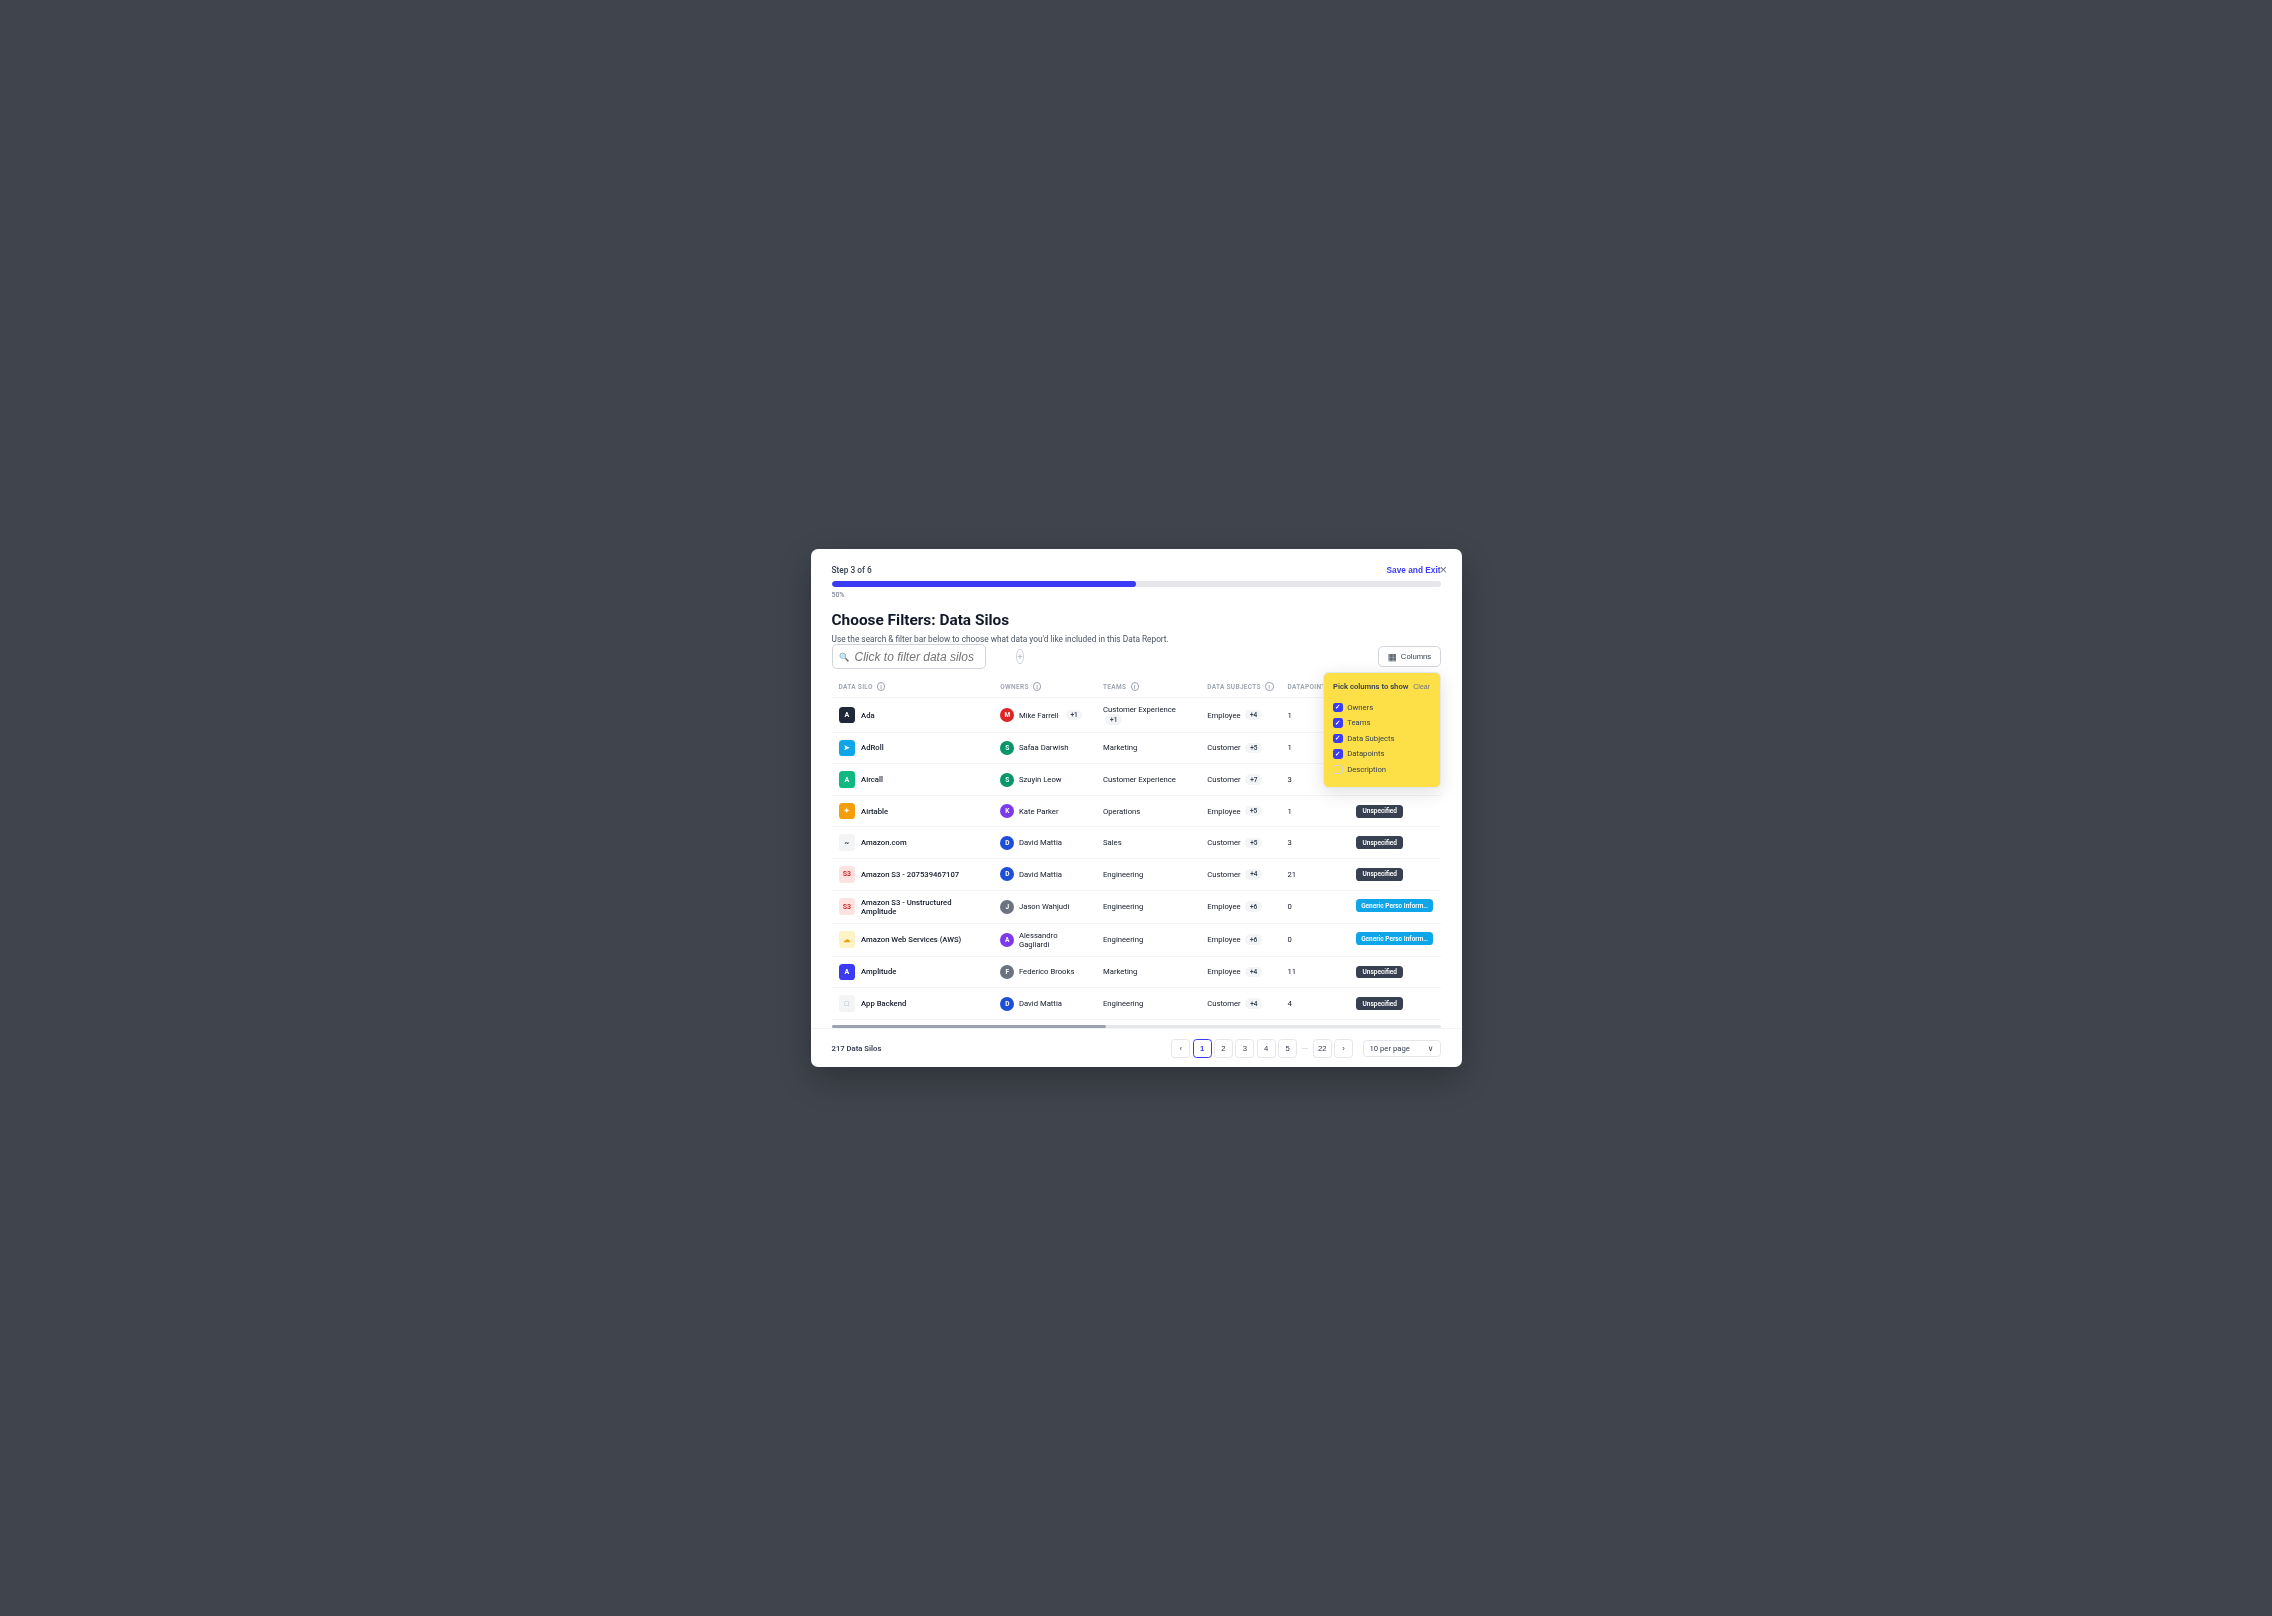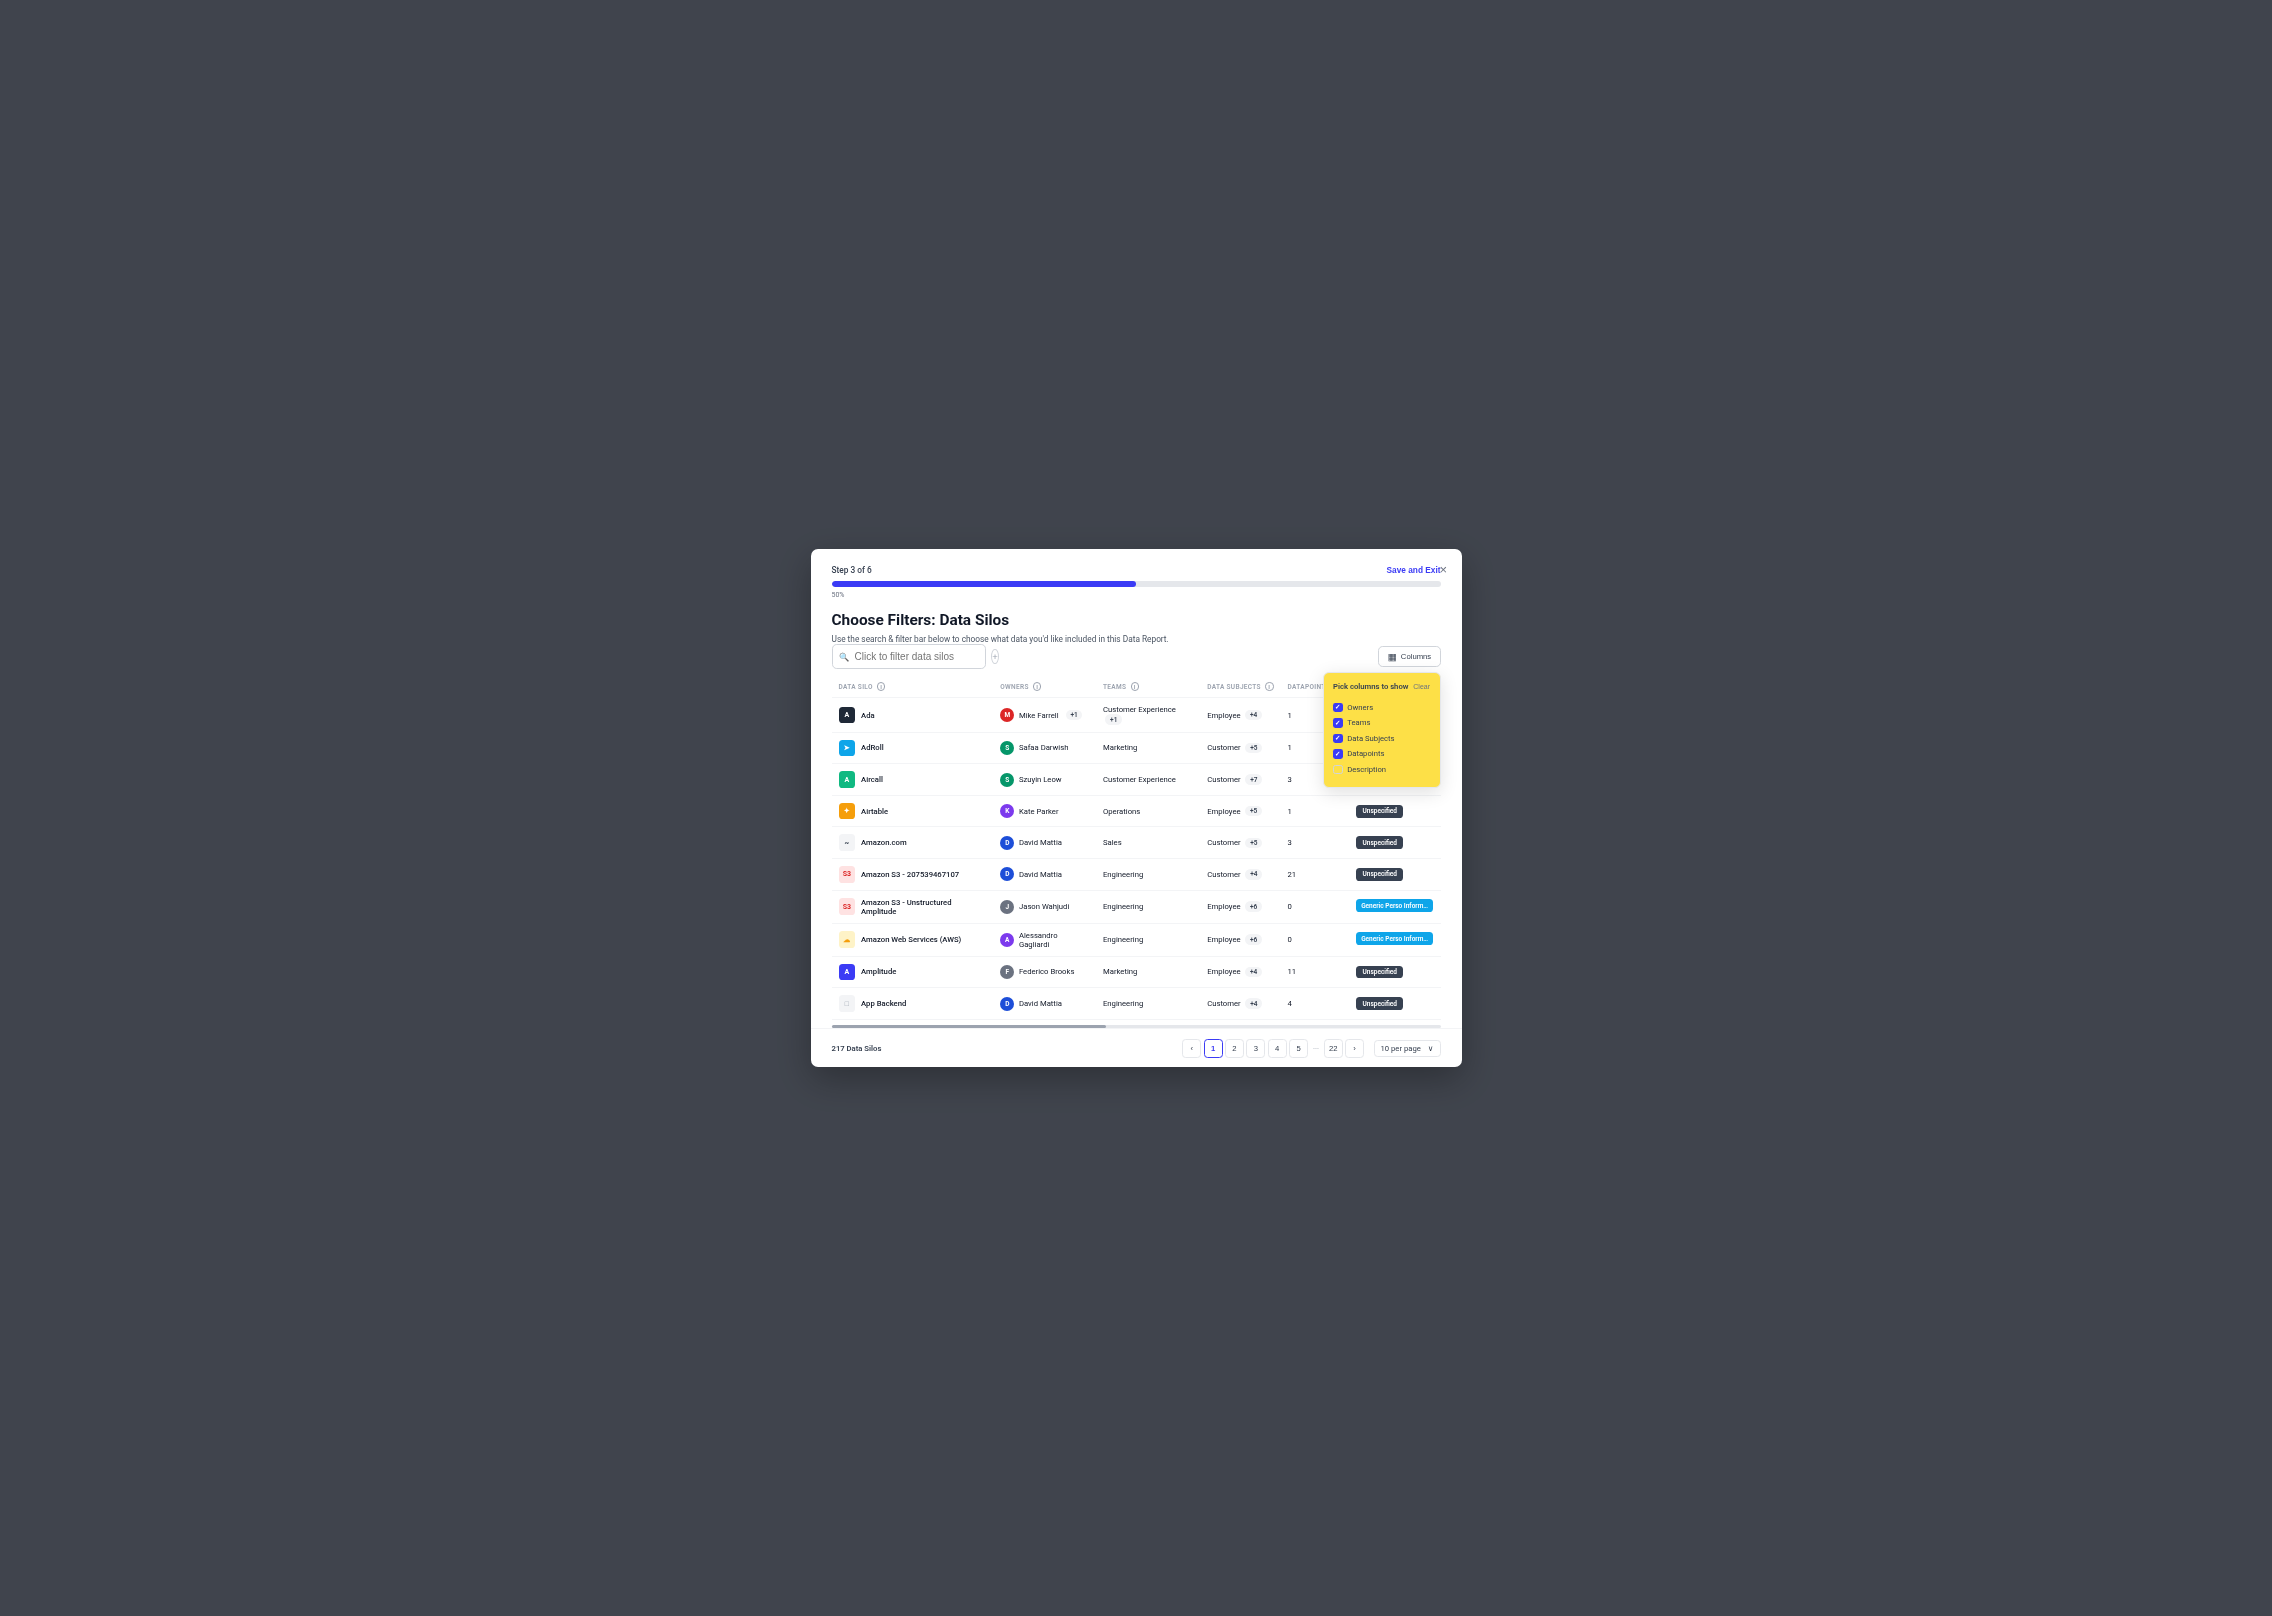--- a/index.html
+++ b/index.html
@@ -108,24 +108,25 @@
       border: 0.6px solid #d1d5db;
       border-radius: 4.7px;
       padding: 4.1px 7px;
       gap: 4.7px;
       width: 154px;
       background: #fff;
     }
     .search-box input {
       border: none;
       outline: none;
-      font-size: 10px;
+      font-size: 12px;
       color: #9ca3af;
       flex: 1;
       background: transparent;
+      font-style: italic;
     }
     .search-icon { color: #9ca3af; font-size: 8.3px; }
     .add-btn {
       width: 15.4px; height: 15.4px;
       border-radius: 50%;
       border: 0.9px solid #d1d5db;
       background: none;
       cursor: pointer;
       display: flex; align-items: center; justify-content: center;
       color: #9ca3af;
@@ -288,21 +289,21 @@
     }
     .page-btn.active {
       border-color: #3b3bf5;
       color: #3b3bf5;
       font-weight: 700;
     }
     .page-dots { font-size: 7.7px; color: #9ca3af; padding: 0 2.4px; }
     .per-page-select {
       display: flex;
       align-items: center;
-      gap: 7px;
+      gap: 18px;
       border: 0.6px solid #e5e7eb;
       border-radius: 3.6px;
       padding: 3px 6px;
       font-size: 7.7px;
       color: #374151;
       cursor: pointer;
       background: #fff;
       margin-left: 7px;
       text-align: right;
     }

